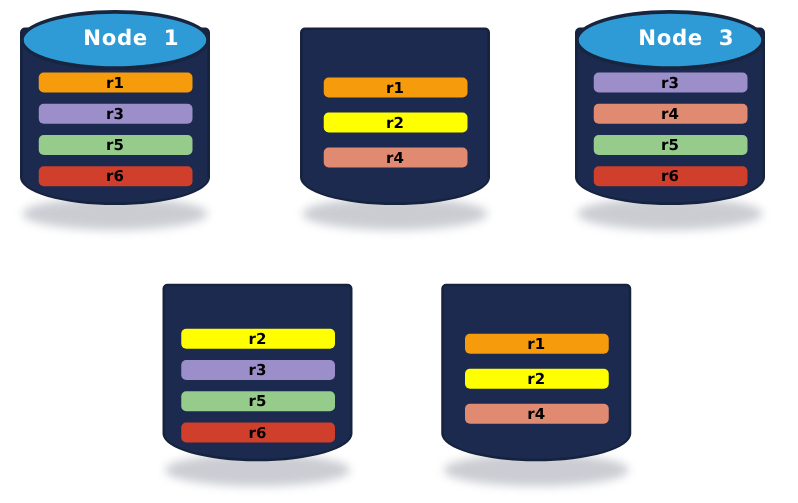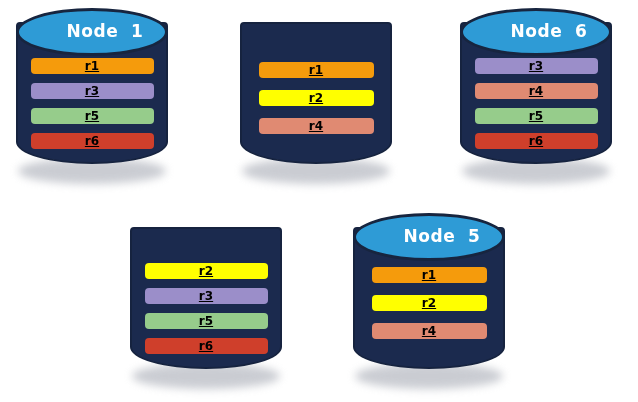--- a/index.html
+++ b/index.html
@@ -86,21 +86,20 @@
 
   
   .records {
     position: absolute;
     left: 8px;
     width: 152px;
     z-index: 3;
     display: flex;
     flex-direction: column;
     align-items: center;
-    text-decoration: underline;
   }
   .records.count-4 { top: 58px; }
   .records.count-3 { top: 62px; }
 
   .record-bar {
     height: 16px;
     border-radius: 4px;
     display: flex;
     align-items: center;
     justify-content: center;
@@ -154,21 +153,21 @@
         </div>
         <div class="record-bar" style="background: rgb(224, 138, 114);">
           <span class="record-label">r4</span>
         </div>
       </div>
     </div>
     <div class="node" style="left: 452px; top: 0px;">
       <div class="node-shadow"></div>
       <div class="cyl-body"></div>
       <div class="cyl-top">
-        <span class="node-label">Node  6</span>
+        <span class="node-label">Node  3</span>
       </div>
       <div class="records count-4">
         <div class="record-bar" style="background: rgb(155, 142, 201);">
           <span class="record-label">r3</span>
         </div>
         <div class="record-bar" style="background: rgb(224, 138, 114);">
           <span class="record-label">r4</span>
         </div>
         <div class="record-bar" style="background: rgb(150, 204, 139);">
           <span class="record-label">r5</span>
@@ -192,23 +191,20 @@
           <span class="record-label">r5</span>
         </div>
         <div class="record-bar" style="background: rgb(207, 63, 43);">
           <span class="record-label">r6</span>
         </div>
       </div>
     </div>
     <div class="node" style="left: 345px; top: 205px;">
       <div class="node-shadow"></div>
       <div class="cyl-body"></div>
-      <div class="cyl-top">
-        <span class="node-label">Node  5</span>
-      </div>
       <div class="records count-3">
         <div class="record-bar" style="background: rgb(245, 155, 12);">
           <span class="record-label">r1</span>
         </div>
         <div class="record-bar" style="background: rgb(255, 255, 0);">
           <span class="record-label">r2</span>
         </div>
         <div class="record-bar" style="background: rgb(224, 138, 114);">
           <span class="record-label">r4</span>
         </div>

